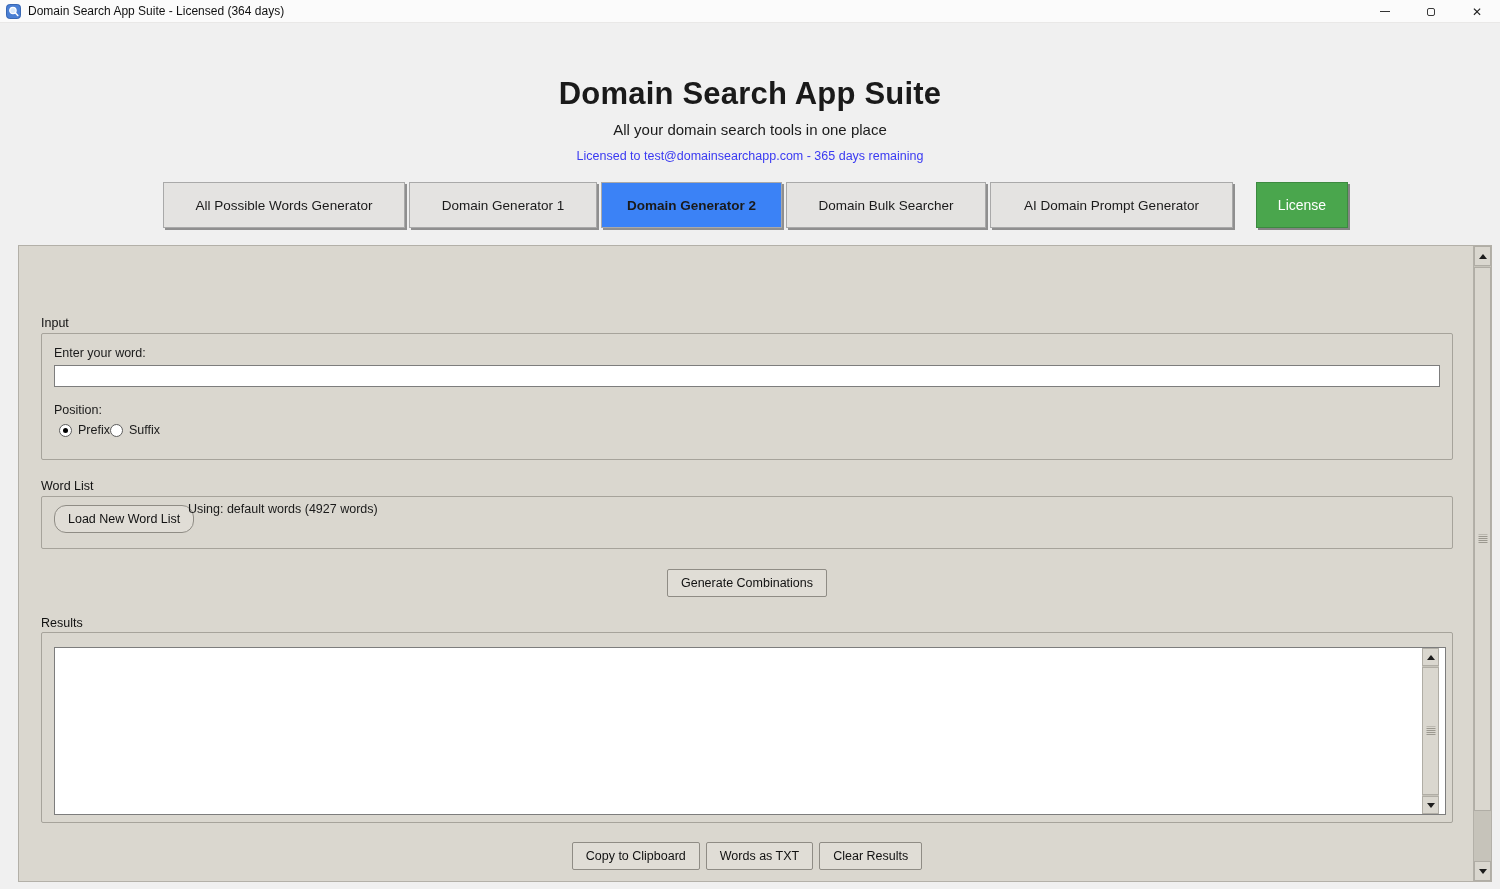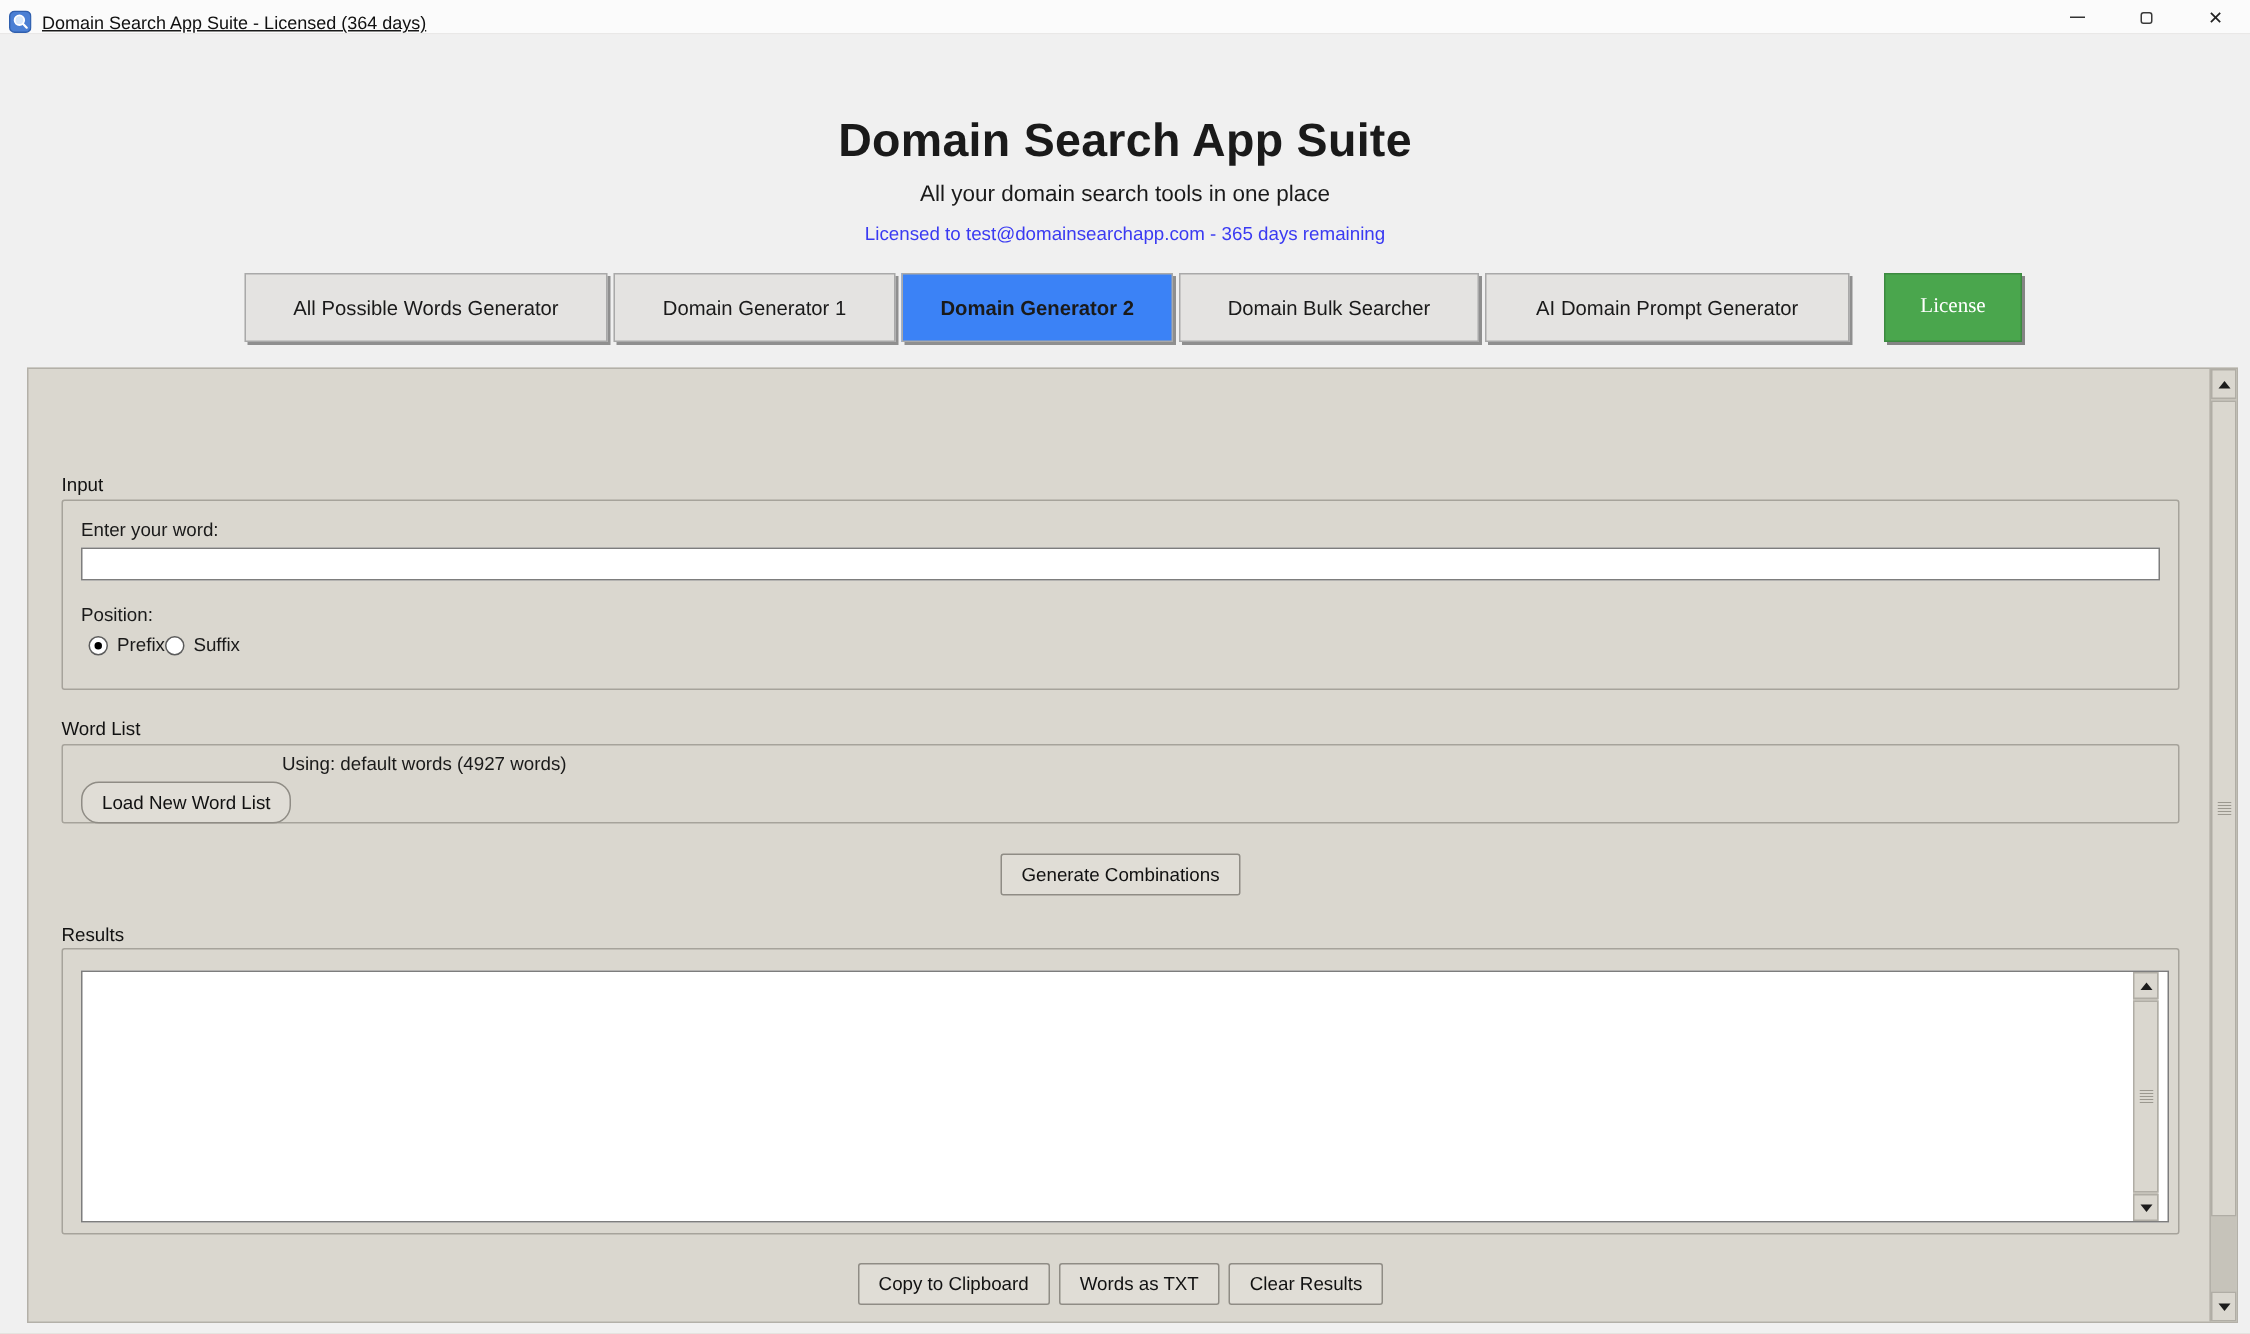--- a/index.html
+++ b/index.html
@@ -8,21 +8,21 @@
     background:#f0f0f0;
     font-family:"Liberation Sans", sans-serif;
     color:#1a1a1a;
     position:relative;
     overflow:hidden;
   }
   
   .titlebar {
     position:absolute; top:0; left:0; width:1500px; height:23px;
     background:#fbfbfb; border-bottom:1px solid #e9e8e7;
-    display:flex; align-items:flex-end;text-decoration:underline;
+    display:flex; align-items:center;
   }
   .app-icon { width:15px; height:15px; margin-left:6px; display:inline-flex; }
   .title-text { font-size:12px; margin-left:7px; color:#111; }
   .caption-buttons { position:absolute; right:0; top:0; height:23px; display:flex; }
   .cap-btn { width:46px; height:23px; display:flex; align-items:center; justify-content:center; cursor:default; }
   .min-glyph { width:10px; height:0; border-top:1px solid #333; display:block; }
   .restore-glyph { width:8px; height:8px; border:1px solid #3a3a3a; border-radius:2px; position:relative; background:#fbfbfb; margin-top:1px; }
   .restore-glyph::before { content:""; position:absolute; top:-3px; left:2px; width:7px; height:7px; border:1px solid #3a3a3a; border-radius:2px; z-index:-1; }
   .close-glyph { font-size:12px; color:#222; line-height:1; }
   
@@ -35,21 +35,21 @@
   .tab {
     height:46px; background:#e4e3e1; border:1px solid #a9a9a9;
     box-shadow:2px 2px 0 0 #8f8f8f;
     font-family:"Liberation Sans", sans-serif; font-size:13.5px; color:#1a1a1a;
     display:flex; align-items:center; justify-content:center; cursor:pointer;
   }
   .tab.active { background:#3b82f6;font-weight:bold; }
   .license-btn {
     height:46px; width:92px; margin-left:19px;
     border:1px solid #3c8a40; box-shadow:2px 2px 0 0 rgba(0,0,0,0.45);
-    color:#ffffff; font-family:Liberation Serif, serif; font-size:14px;
+    color:#ffffff; font-family:Liberation Sans, sans-serif; font-size:14px;
     display:flex; align-items:center; justify-content:center; cursor:pointer;
   }
   
   .panel {
     position:absolute; left:18px; top:245px; width:1474px; height:637px;
     background:#dad7cf; border:1px solid #b3b0a8;
   }
   .panel-title {
     position:absolute; top:22px; left:0; width:1456px;
     text-align:center; font-size:17.5px; font-weight:bold;
@@ -81,21 +81,21 @@
     content:""; position:absolute; left:3px; top:3px; width:5px; height:5px;
     border-radius:50%; background:#000;
   }
   .radio-text { font-size:12.5px; }
 
   .btn {
     background:#e0ddd6; border:1px solid #8f8c85; border-radius:2px;
     font-family:"Liberation Sans", sans-serif; font-size:12.5px; color:#111;
     height:28px; padding:0 13px; cursor:pointer;
   }
-  .load-btn { position:absolute; left:12px; top:24px;border-radius:12px; }
+  .load-btn { position:absolute; left:12px; top:8px;border-radius:12px; }
   .wordlist-status { position:absolute; left:146px; top:5px; font-size:12.5px; }
 
   .gen-row { position:absolute; left:0; top:323px; width:1456px; display:flex; justify-content:center; }
 
   .results-box {
     position:absolute; left:12px; top:14px; width:1392px; height:168px;
     background:#ffffff; border:1px solid #7d7d7d;
   }
   
   .vscroll { position:absolute; top:0; right:0; bottom:0; background:#c6c3ba; }

